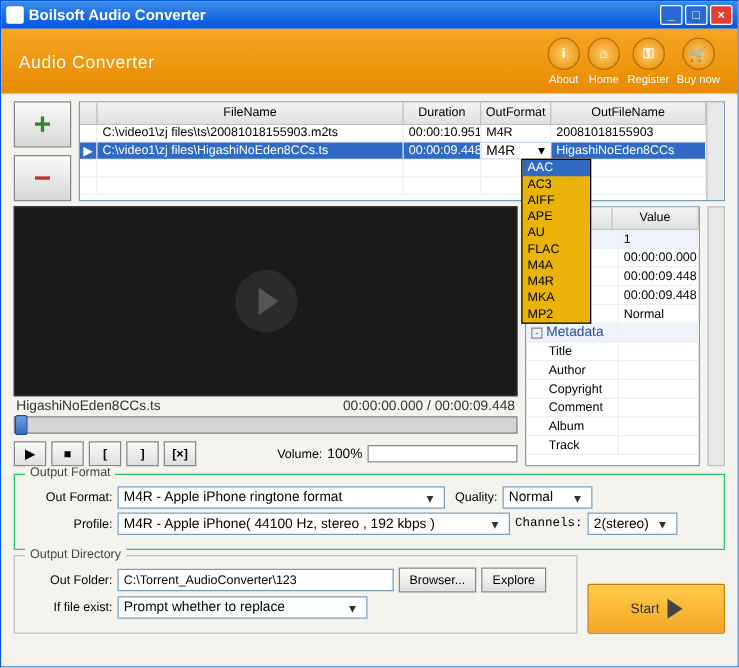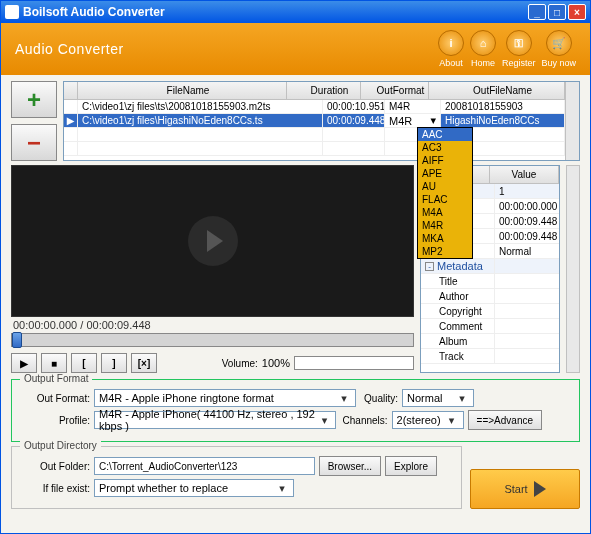--- a/index.html
+++ b/index.html
@@ -25,21 +25,21 @@
 .body { flex: 1; padding: 6px 10px; display: flex; flex-direction: column; gap: 4px; background: #f4f3ee; }
 
 .top-row { display: flex; gap: 6px; height: 80px; }
 .addremove { width: 46px; display: flex; flex-direction: column; gap: 6px; }
 .arbtn { flex: 1; background: linear-gradient(#fafafa,#d8d8d8); border: 1px solid #888; display: flex; align-items: center; justify-content: center; font-size: 24px; font-weight: bold; cursor: pointer; }
 .arbtn.add { color: #2a8a2a; }
 .arbtn.rem { color: #c03020; }
 
 .filetable-wrap { flex: 1; display: flex; border: 1px solid #7b9ebd; background: #fff; }
 .filetable { flex: 1; display: flex; flex-direction: column; }
-.ft-head { display: flex; height: 18px; background: linear-gradient(#f4f4f4,#e0e0e0); border-bottom: 1px solid #c0c0c0; gap: 12px; }
+.ft-head { display: flex; height: 18px; background: linear-gradient(#f4f4f4,#e0e0e0); border-bottom: 1px solid #c0c0c0; }
 .ft-head > div { border-right: 1px solid #c0c0c0; display: flex; align-items: center; justify-content: center; font-size: 10px; }
 .ft-rows { flex: 1; overflow: hidden; }
 .ft-row { display: flex; height: 14px; border-bottom: 1px solid #eee; }
 .ft-row.selected { background: #316ac5; color: #fff; }
 .ft-row.selected .cell { color: #fff; }
 .ft-row > div { border-right: 1px solid #eee; padding: 0 4px; font-size: 10px; white-space: nowrap; overflow: hidden; display: flex; align-items: center; }
 .col-arrow { width: 14px; justify-content: center; }
 .col-fn { flex: 1; }
 .col-dur { width: 62px; }
 .col-of { width: 56px; position: relative; }
@@ -198,20 +198,21 @@
     </div>
 
     <div class="mid-row">
       <div class="preview-col">
         <div class="preview">
           <div class="play-circle">
               <div class="play-tri"></div>
             </div>
         </div>
         <div class="preview-label">
+          <span>HigashiNoEden8CCs.ts</span>
           <span>00:00:00.000 / 00:00:09.448</span>
         </div>
         <div class="slider">
             <div class="slider-thumb"></div>
           </div>
         <div class="controls">
           <div class="cbtn">▶</div>
           <div class="cbtn">■</div>
           <div class="cbtn">[</div>
           <div class="cbtn">]</div>
@@ -301,26 +302,25 @@
             <span class="combo-arrow">▾</span>
           </div>
         <div style="width:64px;"></div>
       </div>
       <div class="form-row">
         <label>Profile:</label>
         <div class="combo">
             <span>M4R - Apple iPhone( 44100 Hz, stereo , 192 kbps )</span>
             <span class="combo-arrow">▾</span>
           </div>
-        <label style="min-width:48px;">Channels:</label>
+        <label style="min-width:48px;font-family:Liberation Mono, monospace;">Channels:</label>
         <div class="smallcombo">
             <span>2(stereo)</span>
             <span class="combo-arrow">▾</span>
           </div>
-        <div class="btn">==&gt;Advance</div>
       </div>
     </div>
 
     <div class="bottom-row">
       <div class="od-group">
         <span class="legend">Output Directory</span>
         <div class="form-row">
           <label>Out Folder:</label>
           <input class="textin" value="C:\Torrent_AudioConverter\123" style="">
           <div class="btn">Browser...</div>

